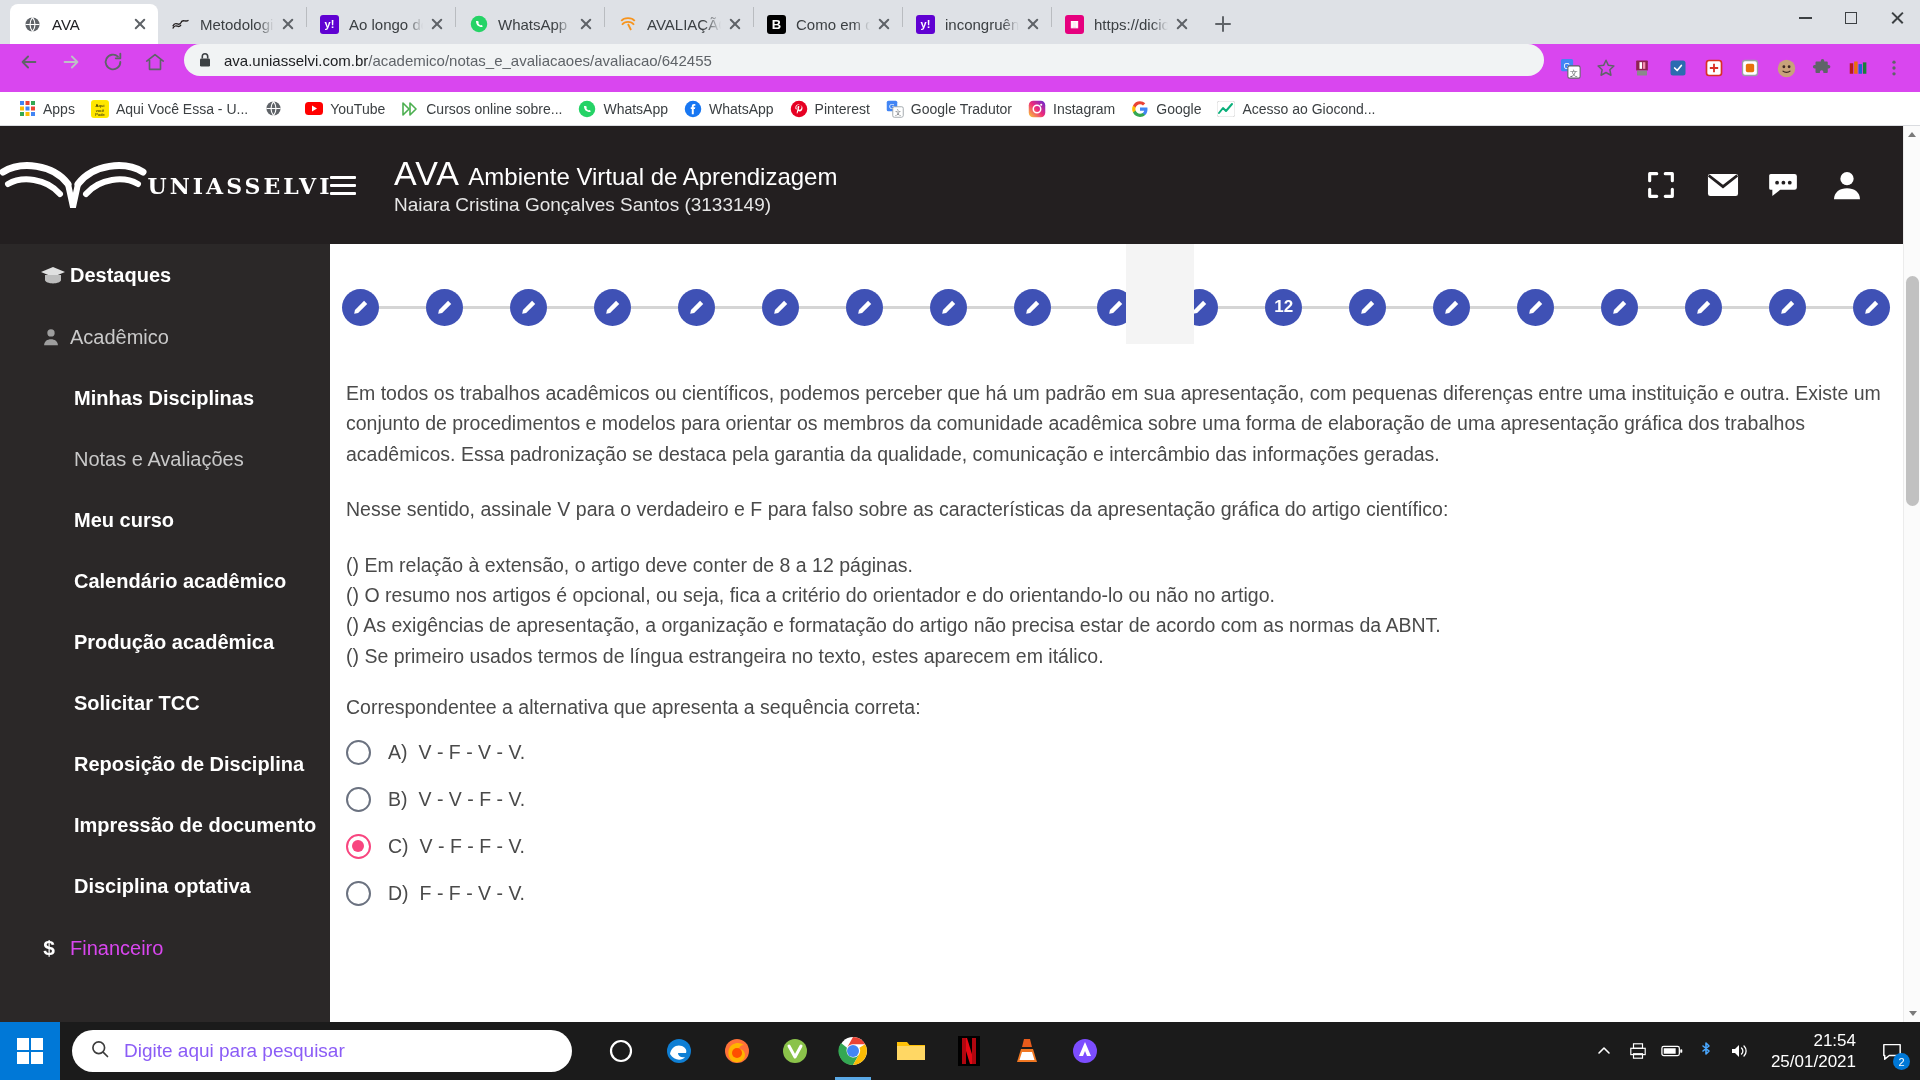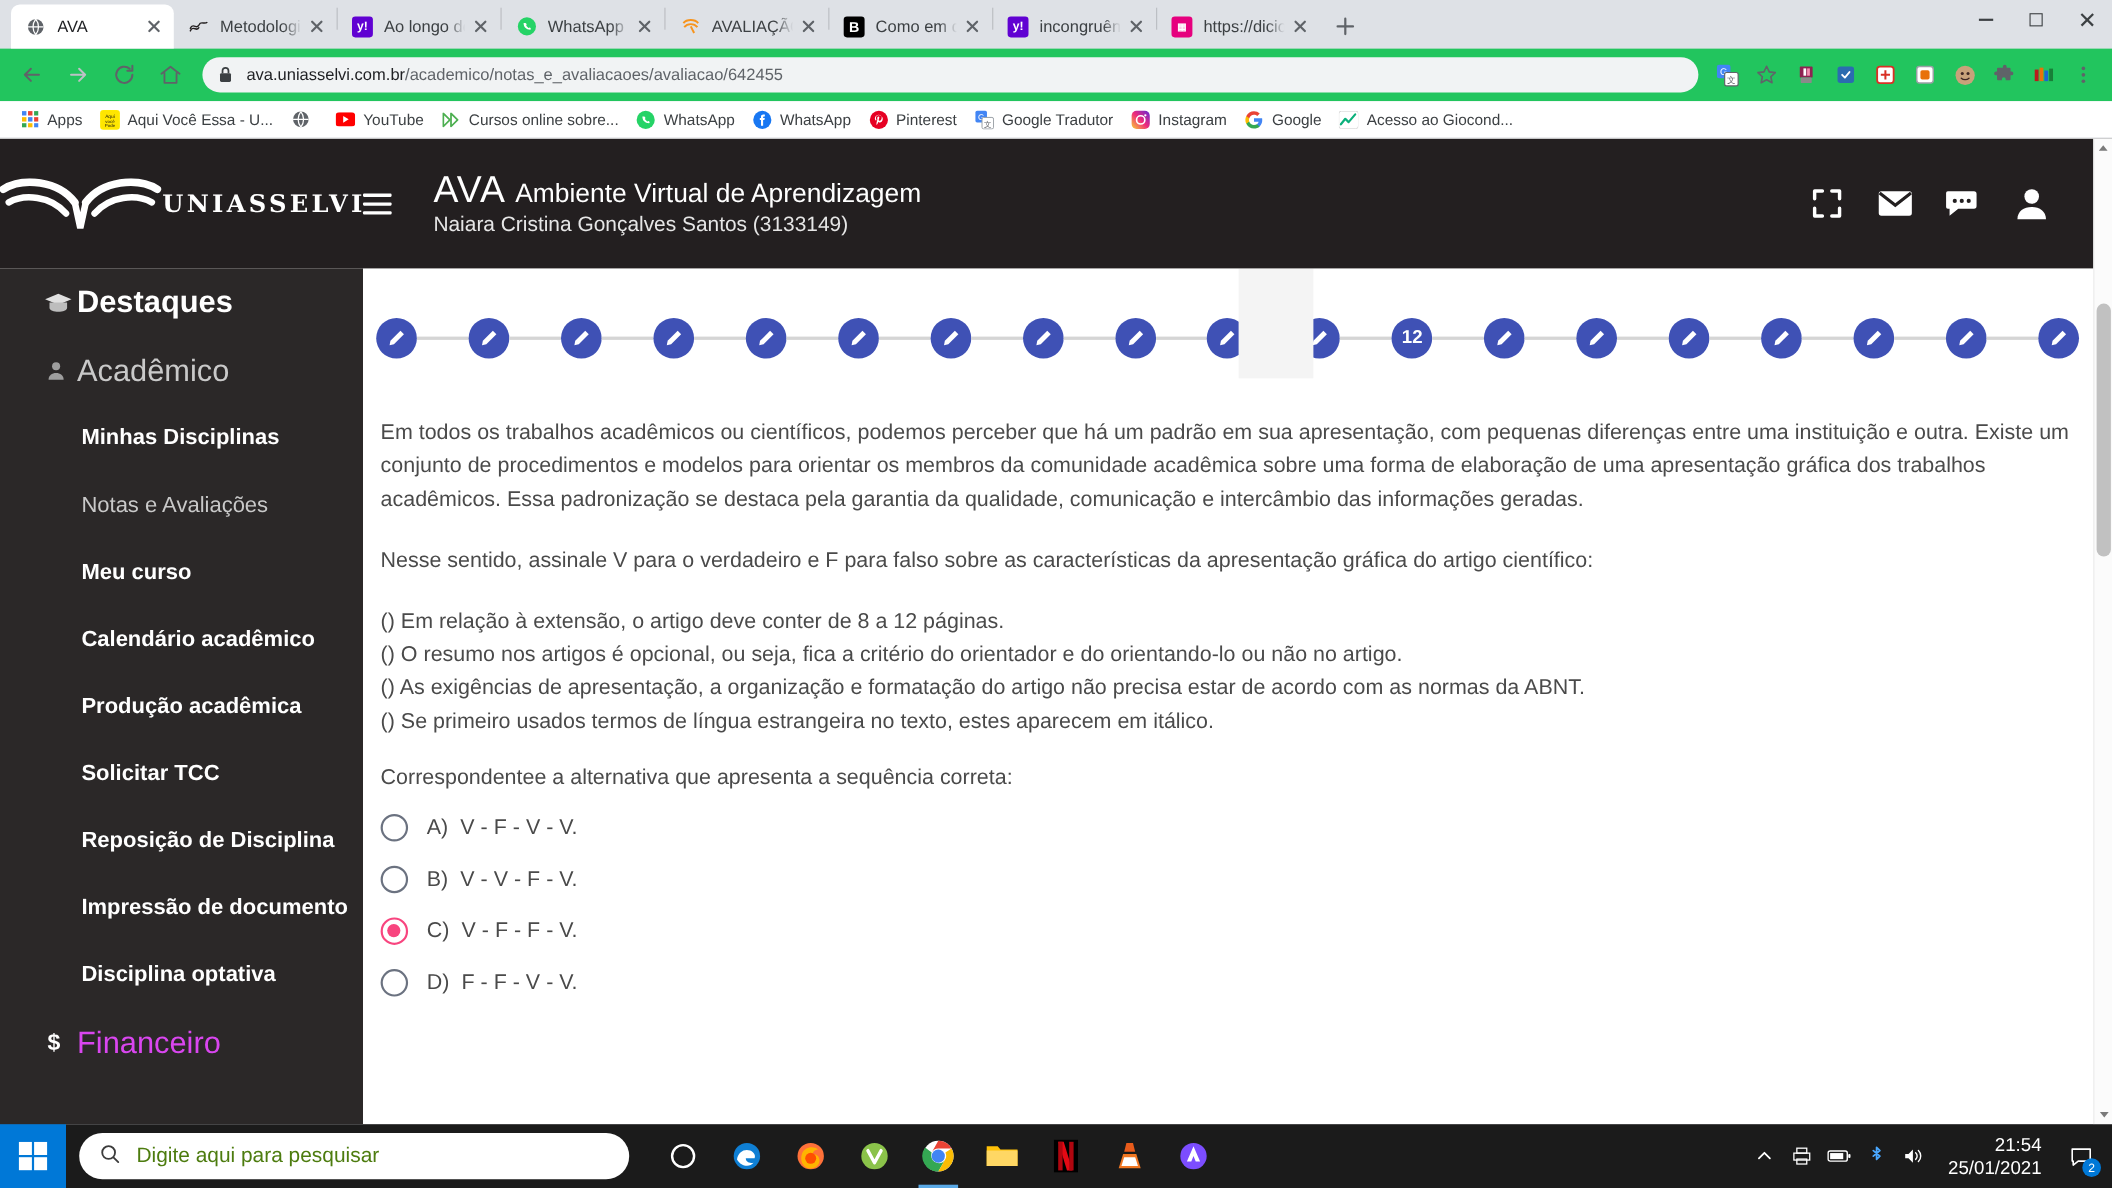--- a/index.html
+++ b/index.html
@@ -63,21 +63,21 @@
   .wc-min i { width: 13px; height: 1.6px; background:#3c4043; }
   .wc-max i { width: 12px; height: 12px; border: 1.6px solid #3c4043; }
   .wc-close { position: relative; }
   .wc-close::before, .wc-close::after {
     content:""; position:absolute; left: 16px; top: 17px; width: 15px; height: 1.8px; background: #3c4043;
   }
   .wc-close::before { transform: rotate(45deg); }
   .wc-close::after  { transform: rotate(-45deg); }
 
   
-  .toolbar { height: 48px; background: #22c55e; display: flex; align-items: center; padding: 0 8px; }
+  .toolbar { height: 48px; background: #d946ef; display: flex; padding: 0 8px; }
   .tbtn { width: 36px; height: 36px; margin: 0 3px; display:flex; align-items:center; justify-content:center; border-radius: 50%; flex: 0 0 36px; }
   .omnibox {
     flex: 1 1 auto; height: 32px; background: #f1f3f4; border-radius: 16px;
     display: flex; align-items: center; padding: 0 14px; margin: 0 8px; min-width: 0;
   }
   .omnibox .lock { width: 14px; height: 16px; margin-right: 12px; flex: 0 0 14px; }
   .url { font-size: 15px; color: #202124; white-space: nowrap; overflow: hidden; }
   .url .host { color: #202124; }
   .url .path { color: #5f6368; }
   .ext-icons { display: flex; align-items: center; }
@@ -111,21 +111,21 @@
   .hdr-icons { margin-left: auto; display: flex; align-items: center; padding-right: 42px; }
   .hdr-icon { width: 62px; height: 62px; display:flex; align-items:center; justify-content:center; color:#fff; }
 
   
   .sidebar {
     position: absolute; left: 0; top: 118px; width: 330px; height: 778px;
     background: #2b2828; overflow: hidden; z-index: 4;
   }
   .side-item { display:flex; align-items:center; height: 62px; padding-left: 40px; position: relative; }
   .side-item .sicon { width: 30px; flex: 0 0 30px; display:flex; align-items:center; color:#b9b9b9; }
-  .side-item .slabel { font-size: 28px; color: #c9c9c9; }
+  .side-item .slabel { font-size: 20px; color: #c9c9c9; }
   .side-item.top .slabel { color: #ffffff; font-weight: 600; }
   .side-item.bold .slabel { color: #ffffff; font-weight: 600; }
   .side-item.sub { padding-left: 74px; height: 61px; }
   .side-item.sub .slabel { font-size: 20px; }
 
   
   .content {
     position: absolute; left: 330px; top: 118px; width: 1570px; height: 778px;
     background: #ffffff; overflow: hidden;
   }
@@ -170,21 +170,21 @@
   .taskbar {
     position: absolute; left: 0; top: 1022px; width: 1920px; height: 58px;
     background: #1b1b1b; display: flex; align-items: center;
   }
   .startbtn { width: 60px; height: 58px; display:flex; align-items:center; justify-content:center; background:#0078d7;}
   .searchbox {
     width: 500px; height: 42px; background:#ffffff; border-radius: 21px;
     display:flex; align-items:center; padding: 0 18px; margin-left: 12px;
   }
   .searchbox .sicon { margin-right: 14px; }
-  .searchbox .sph { font-size: 19px; color: #4d7c0f; }
+  .searchbox .sph { font-size: 19px; color: #8b5cf6; }
   .tbicons { display:flex; align-items:center; margin-left: 20px; }
   .tbi { width: 58px; height: 58px; display:flex; align-items:center; justify-content:center; position:relative;}
   .tbi.open::after { content:""; position:absolute; bottom:0; left: 11px; width: 36px; height: 3px; background:#5aa9e6; }
   .tray { margin-left: auto; display:flex; align-items:center; padding-right: 6px; color:#fff; }
   .trayi { width: 34px; height: 58px; display:flex; align-items:center; justify-content:center; color:#fff; }
   .clock { text-align: right; color:#fff; font-size: 17px; line-height: 1.25; padding: 0 14px; }
   .notif { width: 44px; height: 58px; display:flex; align-items:center; justify-content:center; position:relative; }
   .notif .badge {
     position:absolute; right: 4px; bottom: 10px; background:#0078d7; color:#fff;
     font-size: 11px; width: 17px; height: 17px; border-radius: 50%;

